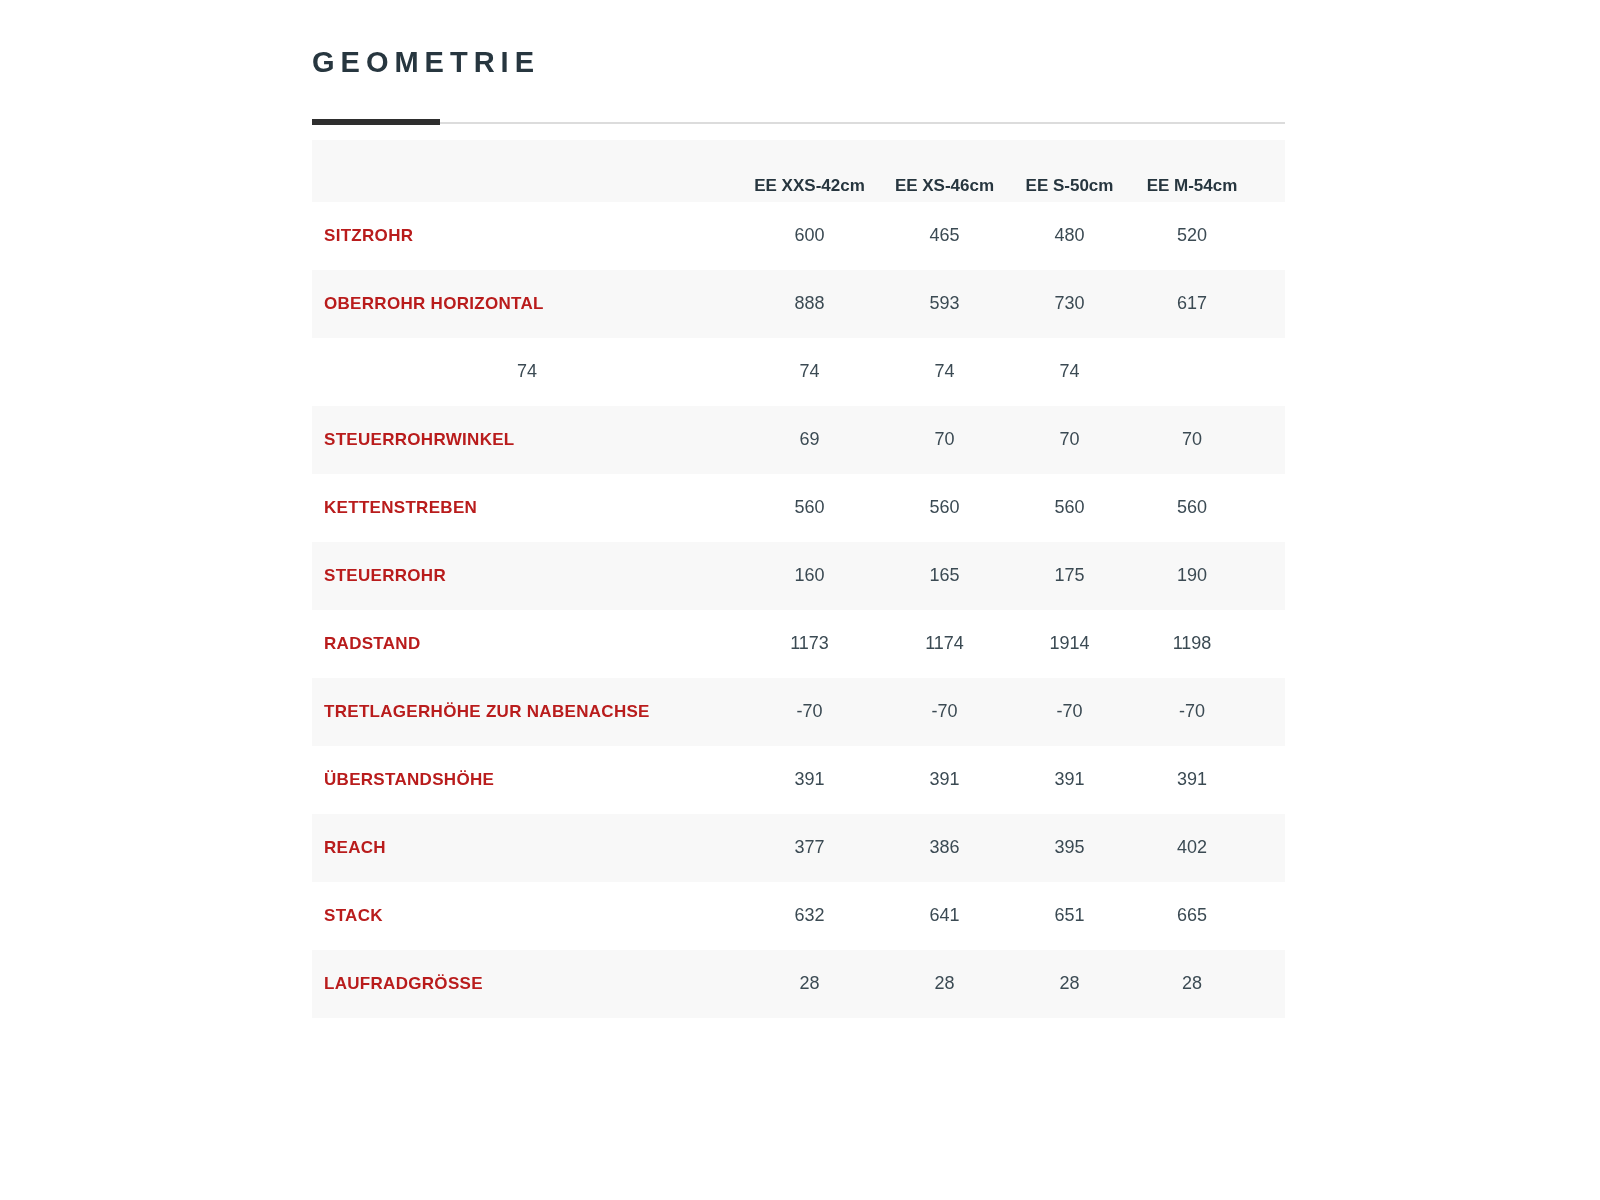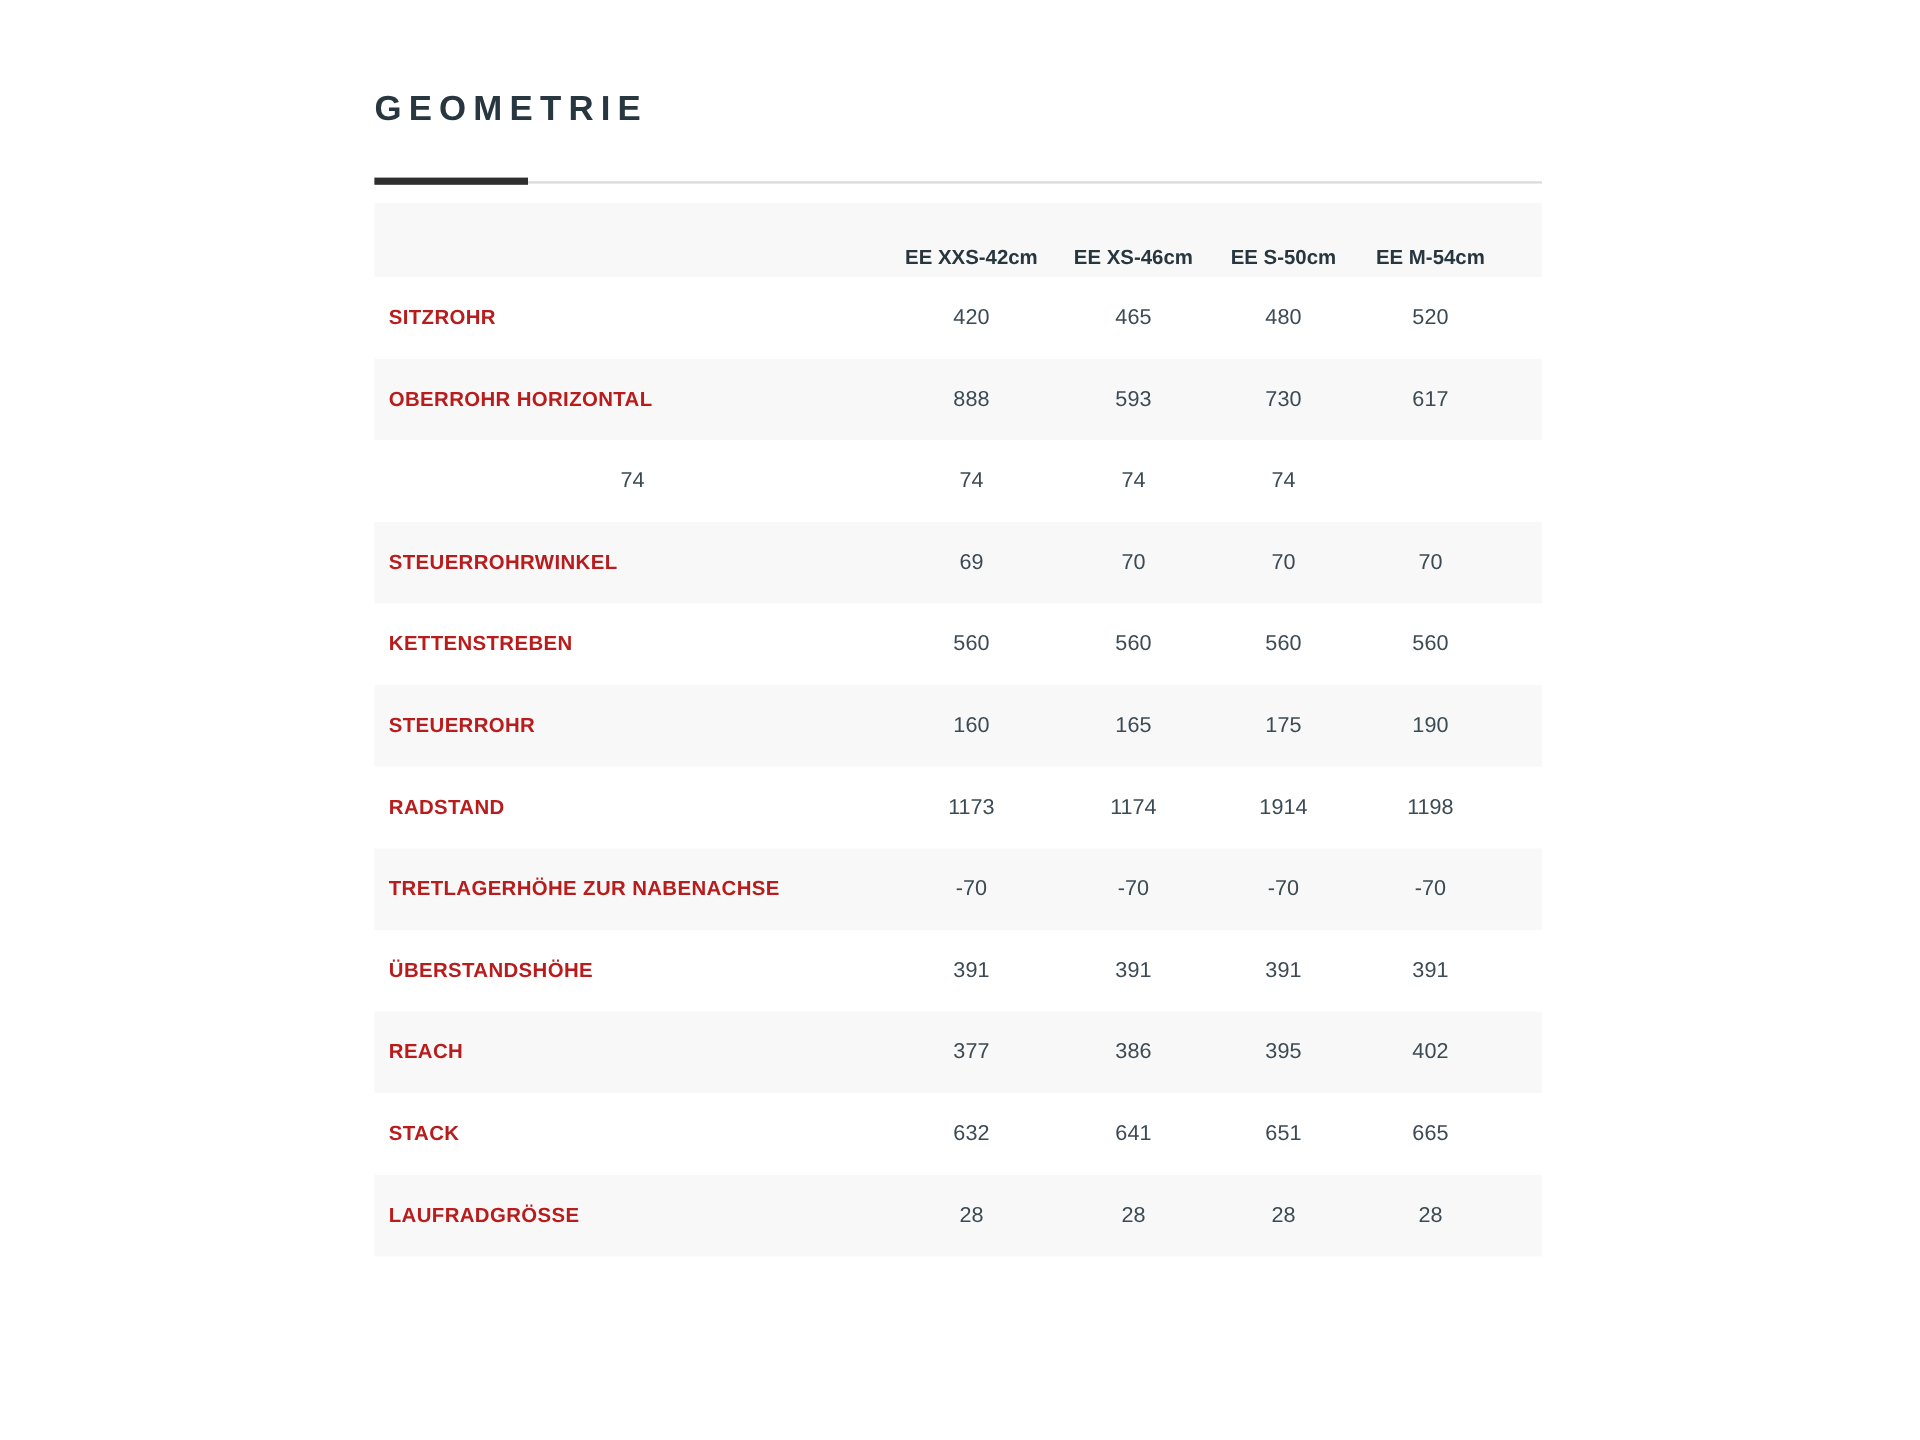--- a/index.html
+++ b/index.html
@@ -5,21 +5,21 @@
   * { margin: 0; padding: 0; box-sizing: border-box; }
   html, body {
     width: 1600px; height: 1200px;
     background: #ffffff;
     font-family: "Liberation Sans", sans-serif;
     overflow: hidden;
   }
   .geometry-section {
     width: 973px;
     margin-left: 312px;
-    padding-top: 74px;
+    padding-top: 45px;
   }
   .section-title {
     font-size: 29px;
     font-weight: bold;
     letter-spacing: 6px;
     color: #27363f;
     line-height: 1.2;
   }
   .rule {
     position: relative;
@@ -87,21 +87,21 @@
     <div class="geo-table" id="geo-table">
         <div class="g-row header-row">
           <div class="cell-label"></div>
           <div class="cell-colhead">EE XXS-42cm</div>
           <div class="cell-colhead">EE XS-46cm</div>
           <div class="cell-colhead">EE S-50cm</div>
           <div class="cell-colhead">EE M-54cm</div>
         </div>
         <div class="g-row">
           <div class="cell-label">SITZROHR</div>
-          <div class="cell-value">420</div>
+          <div class="cell-value">600</div>
           <div class="cell-value">465</div>
           <div class="cell-value">480</div>
           <div class="cell-value">520</div>
         </div>
         <div class="g-row">
           <div class="cell-label">OBERROHR HORIZONTAL</div>
           <div class="cell-value">888</div>
           <div class="cell-value">593</div>
           <div class="cell-value">730</div>
           <div class="cell-value">617</div>

